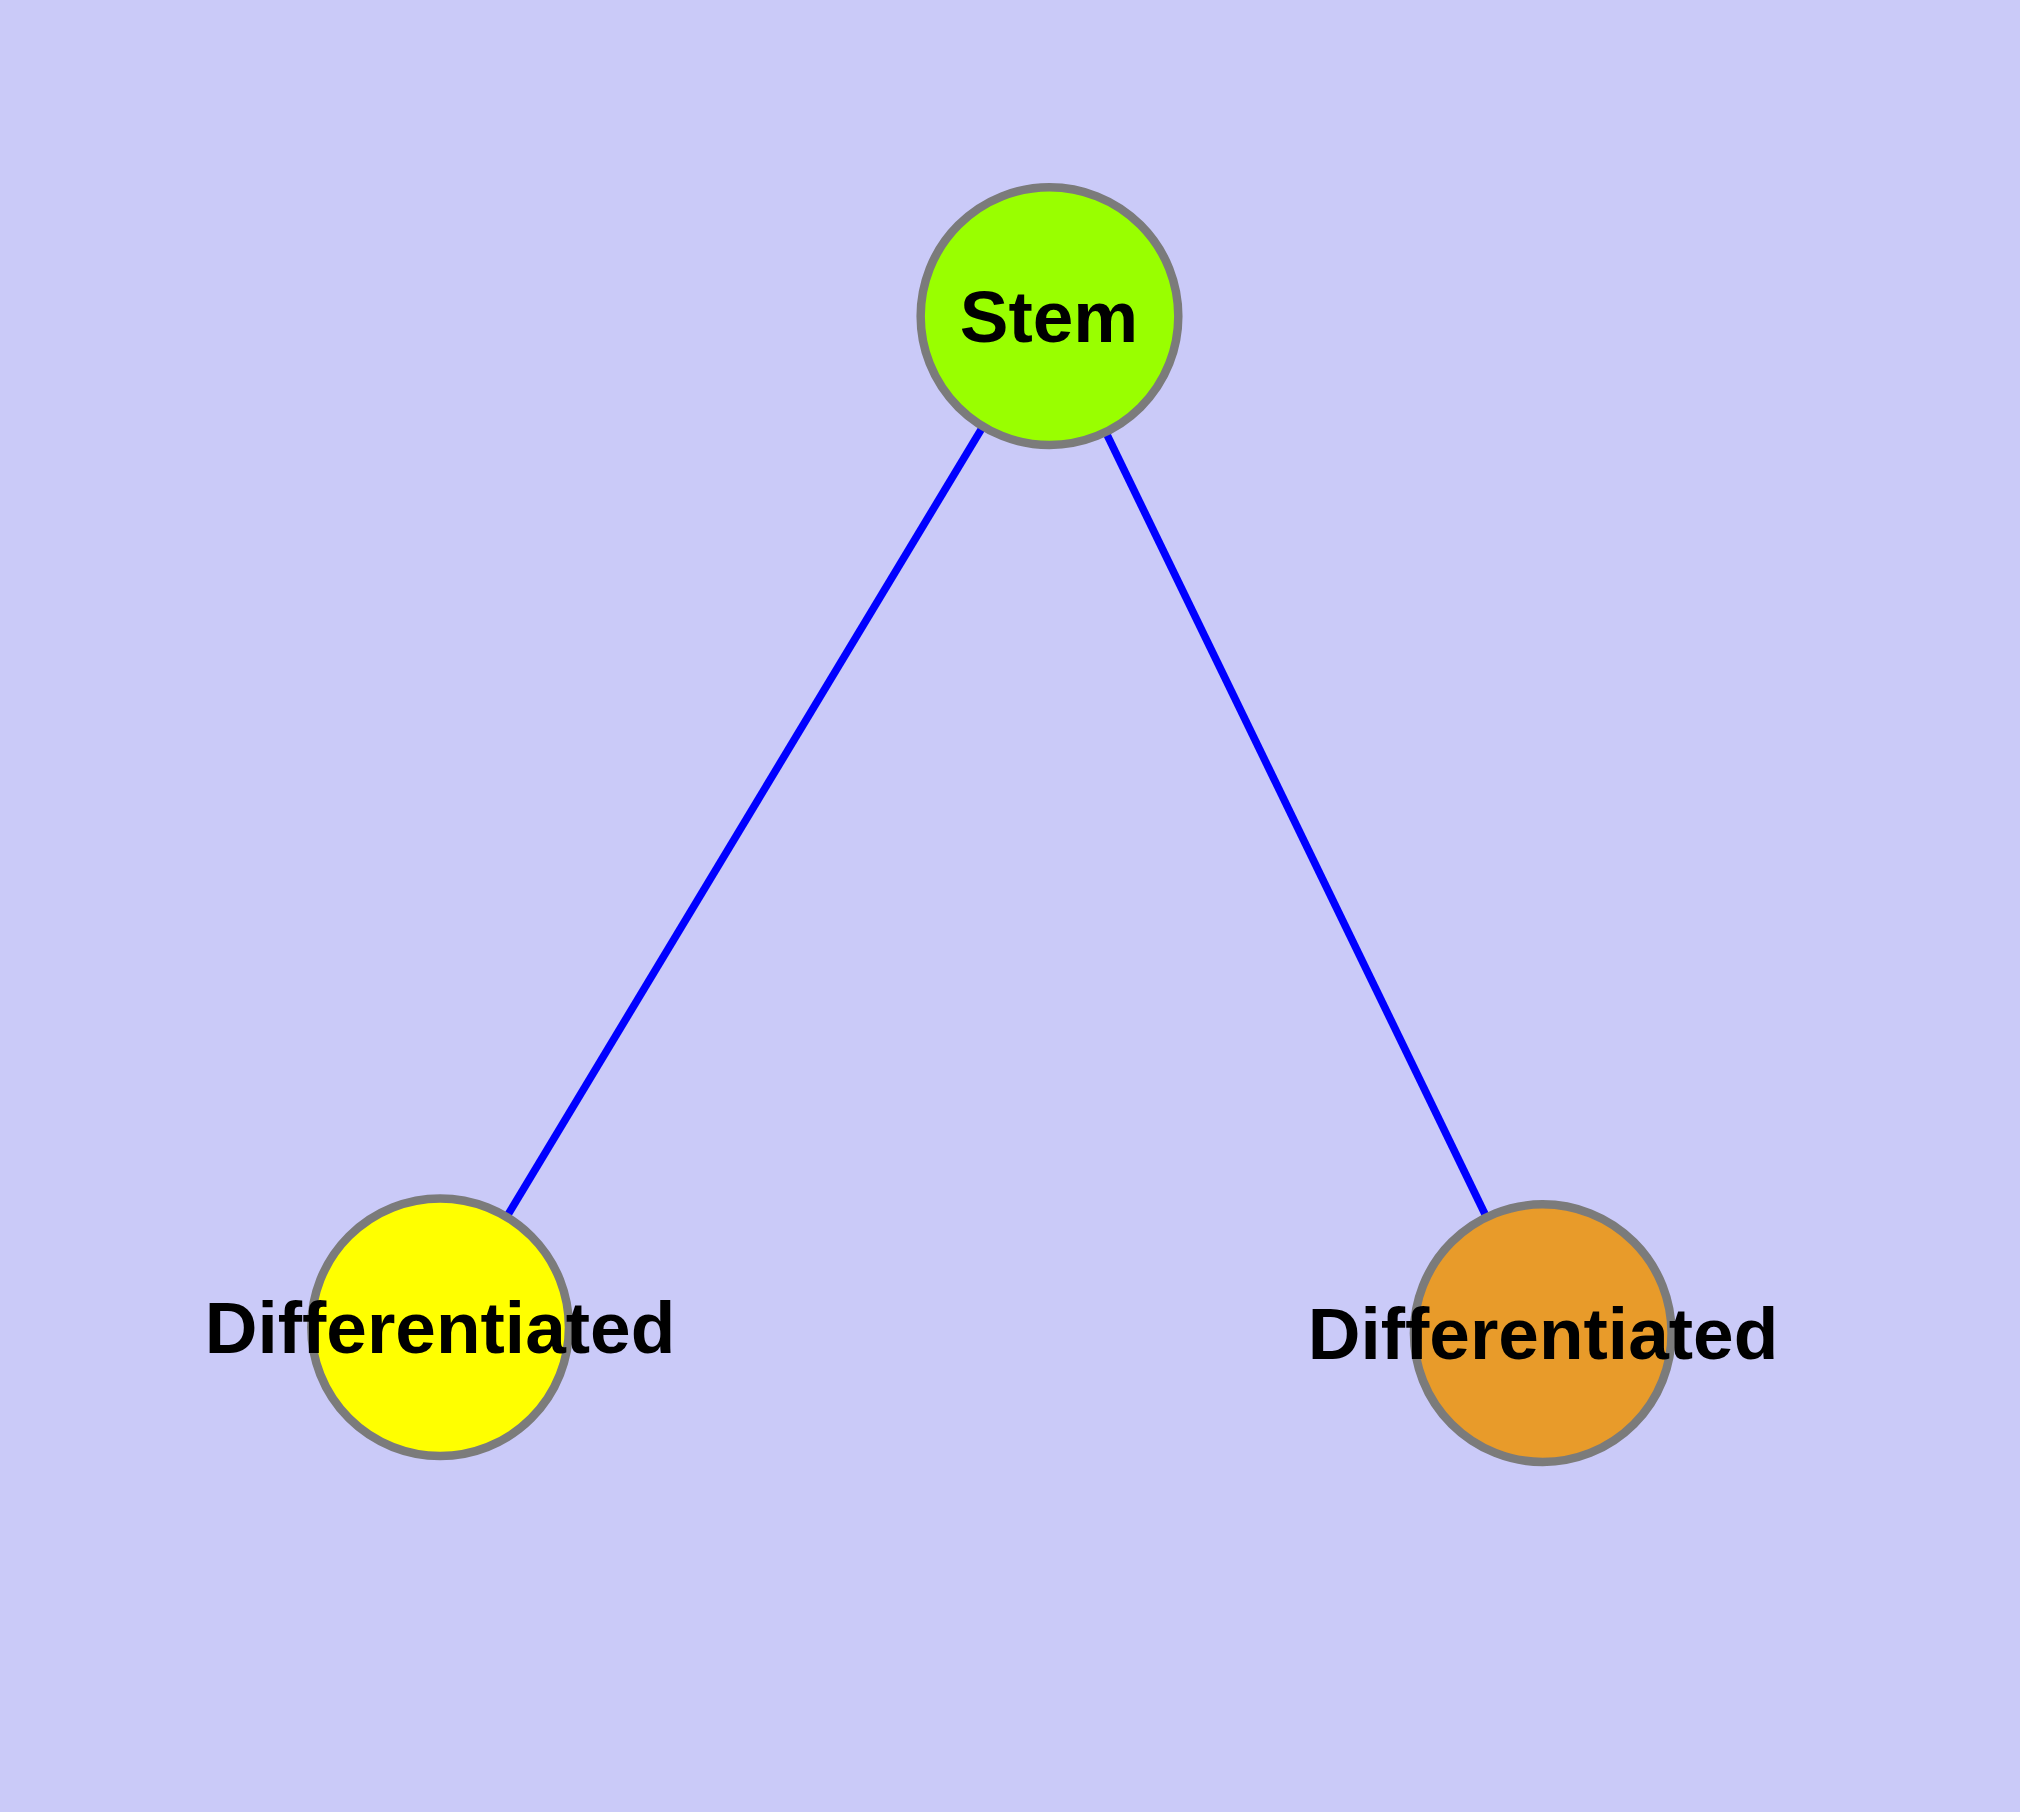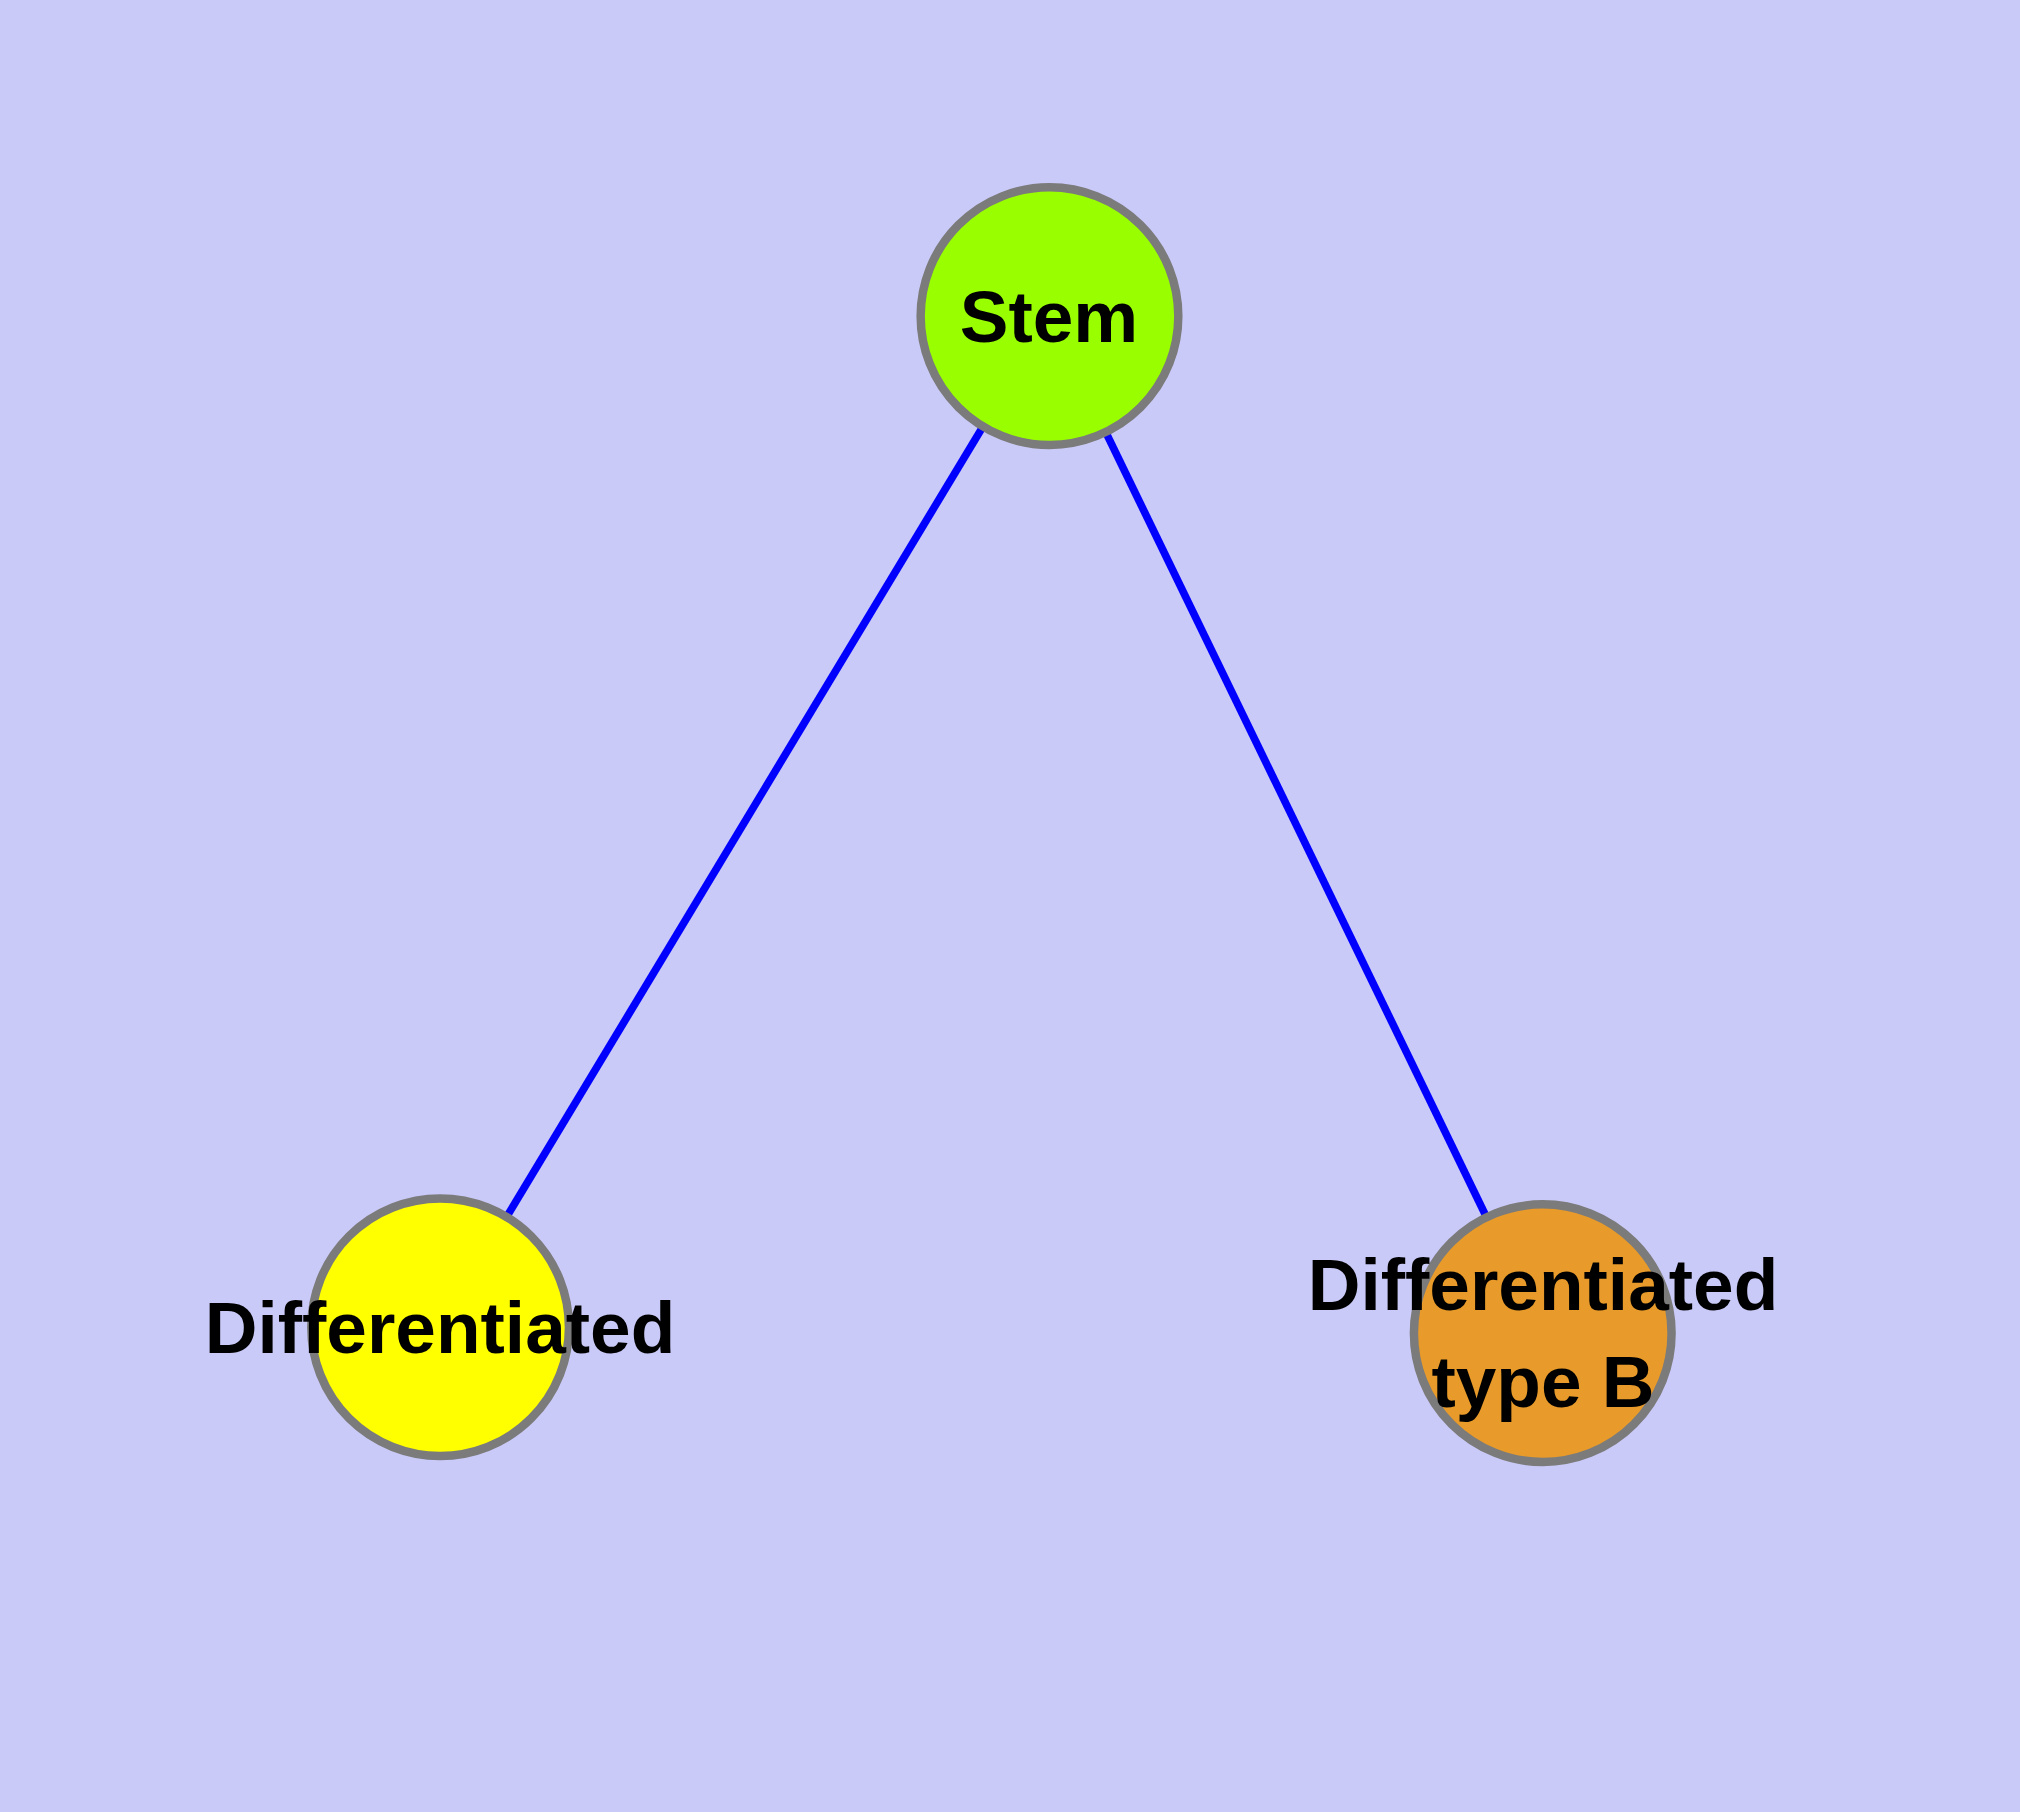--- a/index.html
+++ b/index.html
@@ -64,17 +64,16 @@
   <div class="node-label" style="left:1049px; top:316px;">
     <span>Stem</span>
   </div>
 
   <div class="node-label" style="left:440px; top:1327px;">
     <span>Differentiated</span>
   </div>
 
   <div class="node-label" style="left:1543px; top:1333px;">
     <span>Differentiated</span>
-    <span>type B</span>
   </div>
 
 </div>
 
 
 </body></html>

